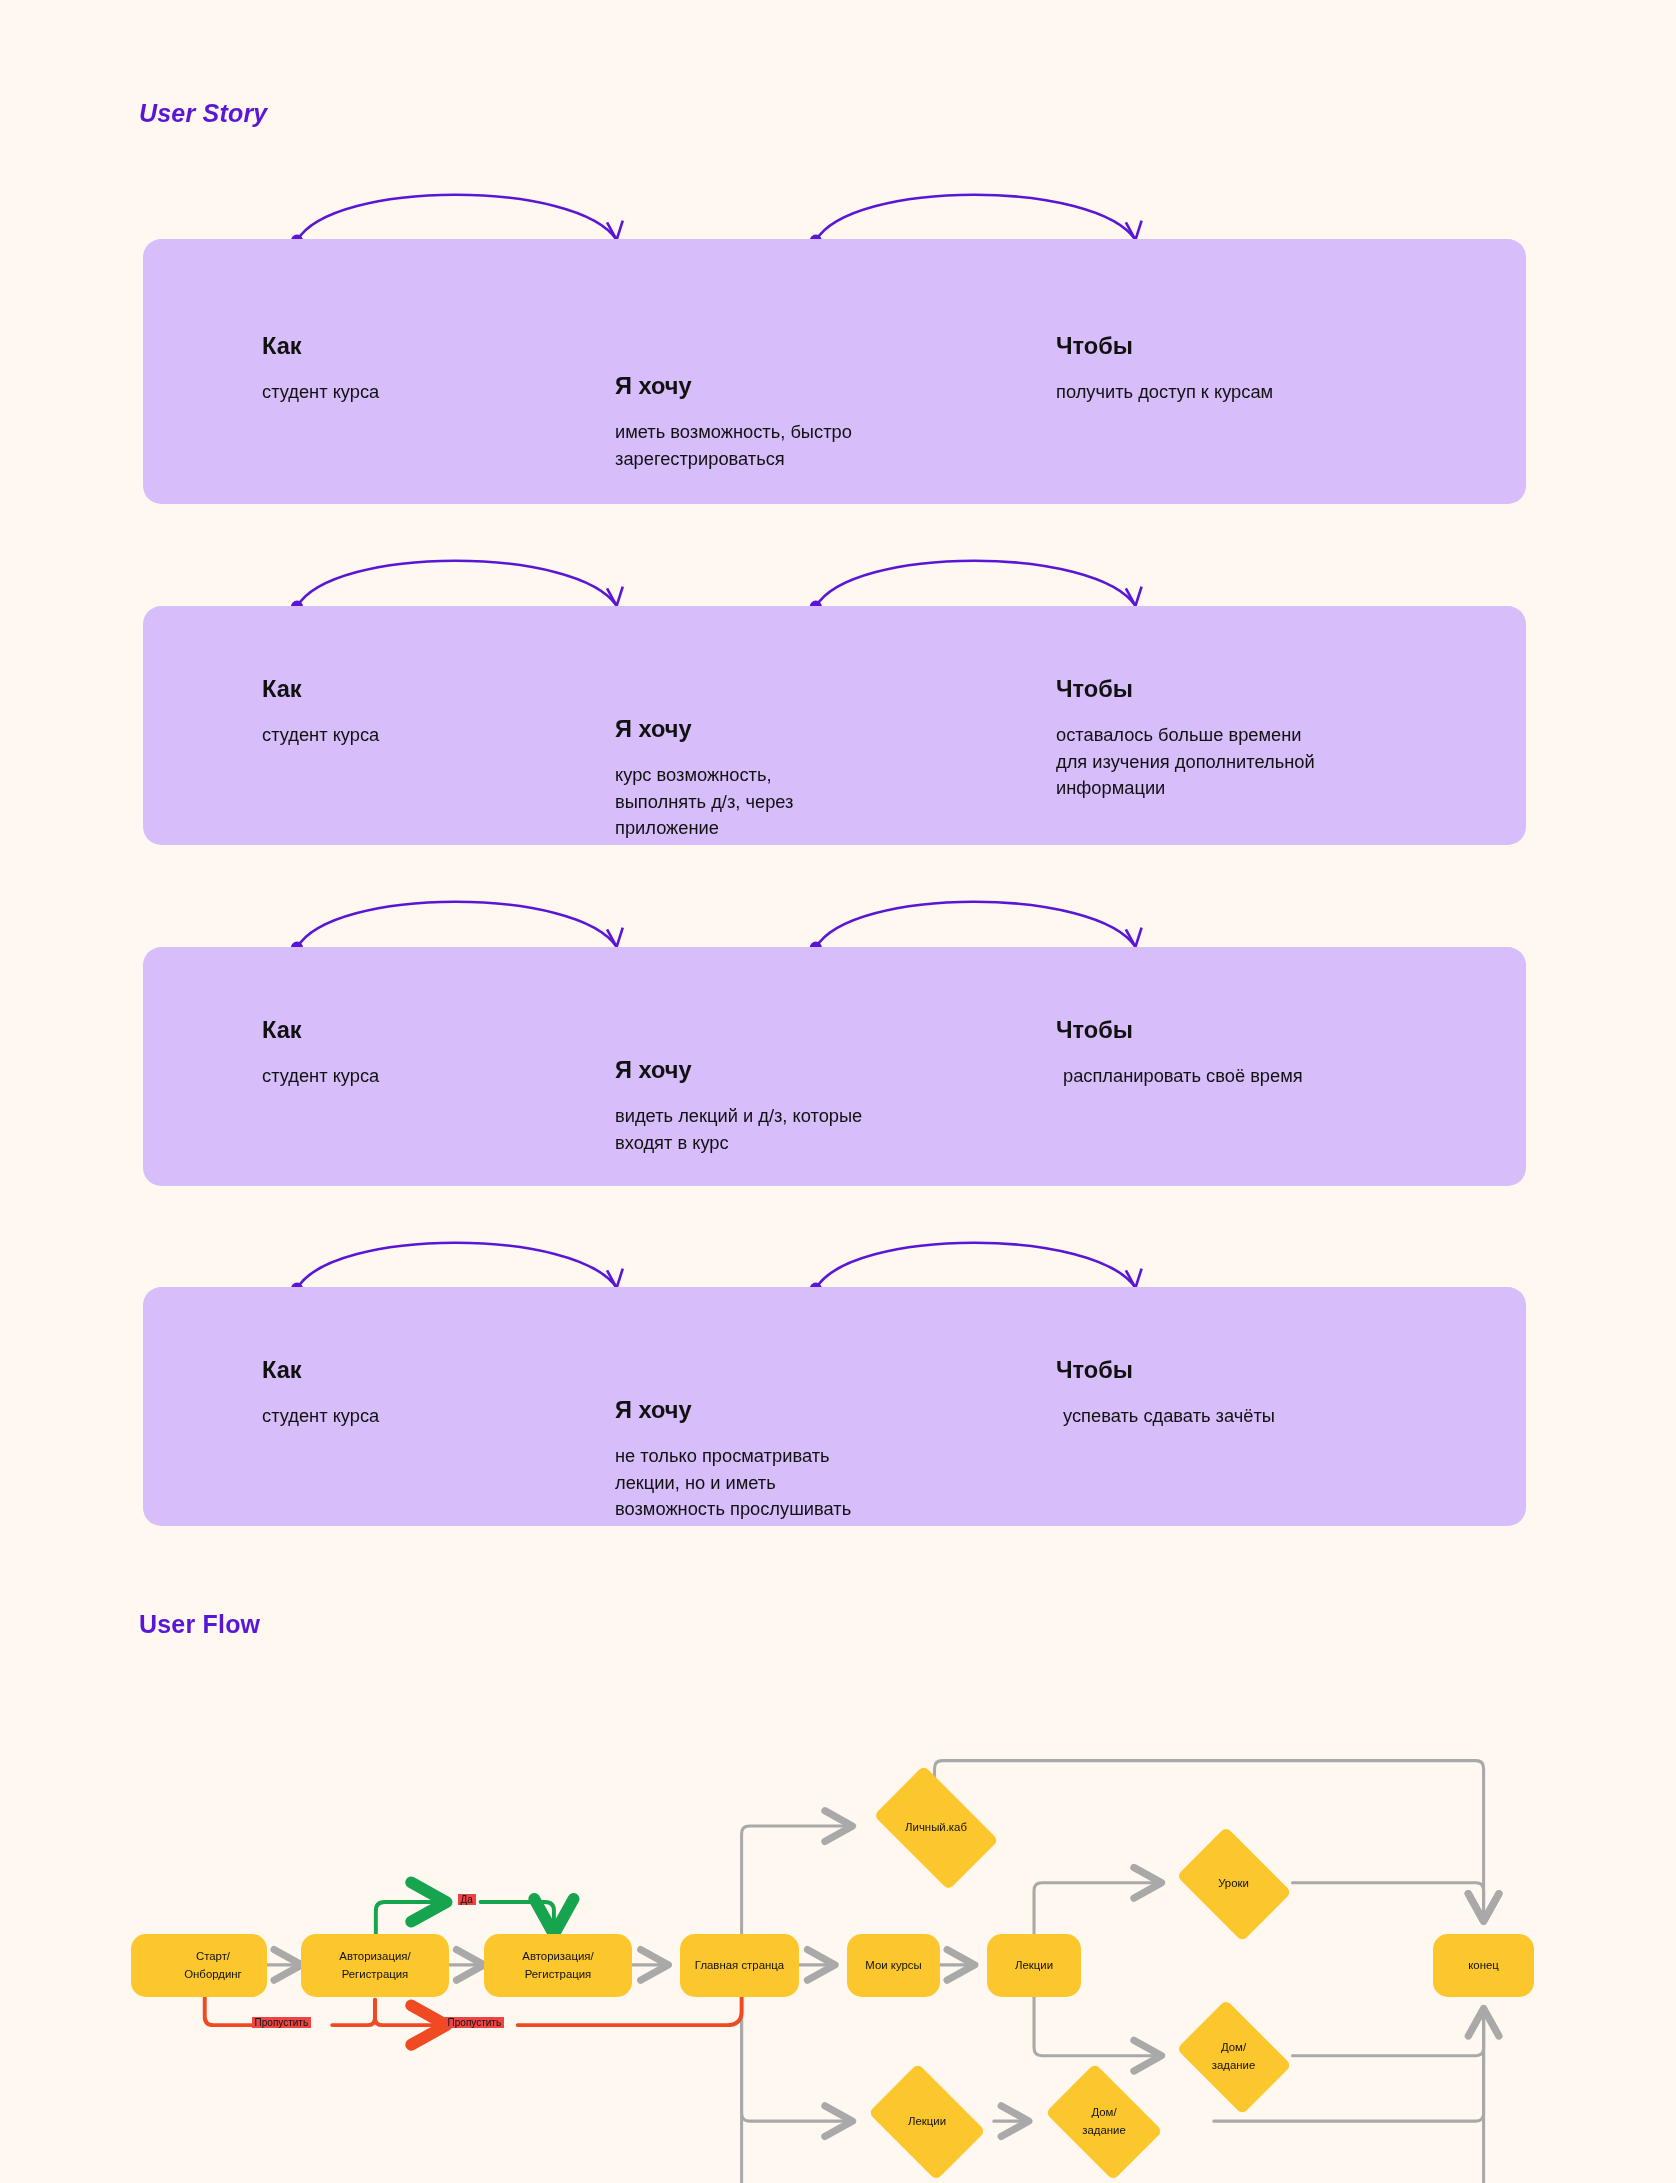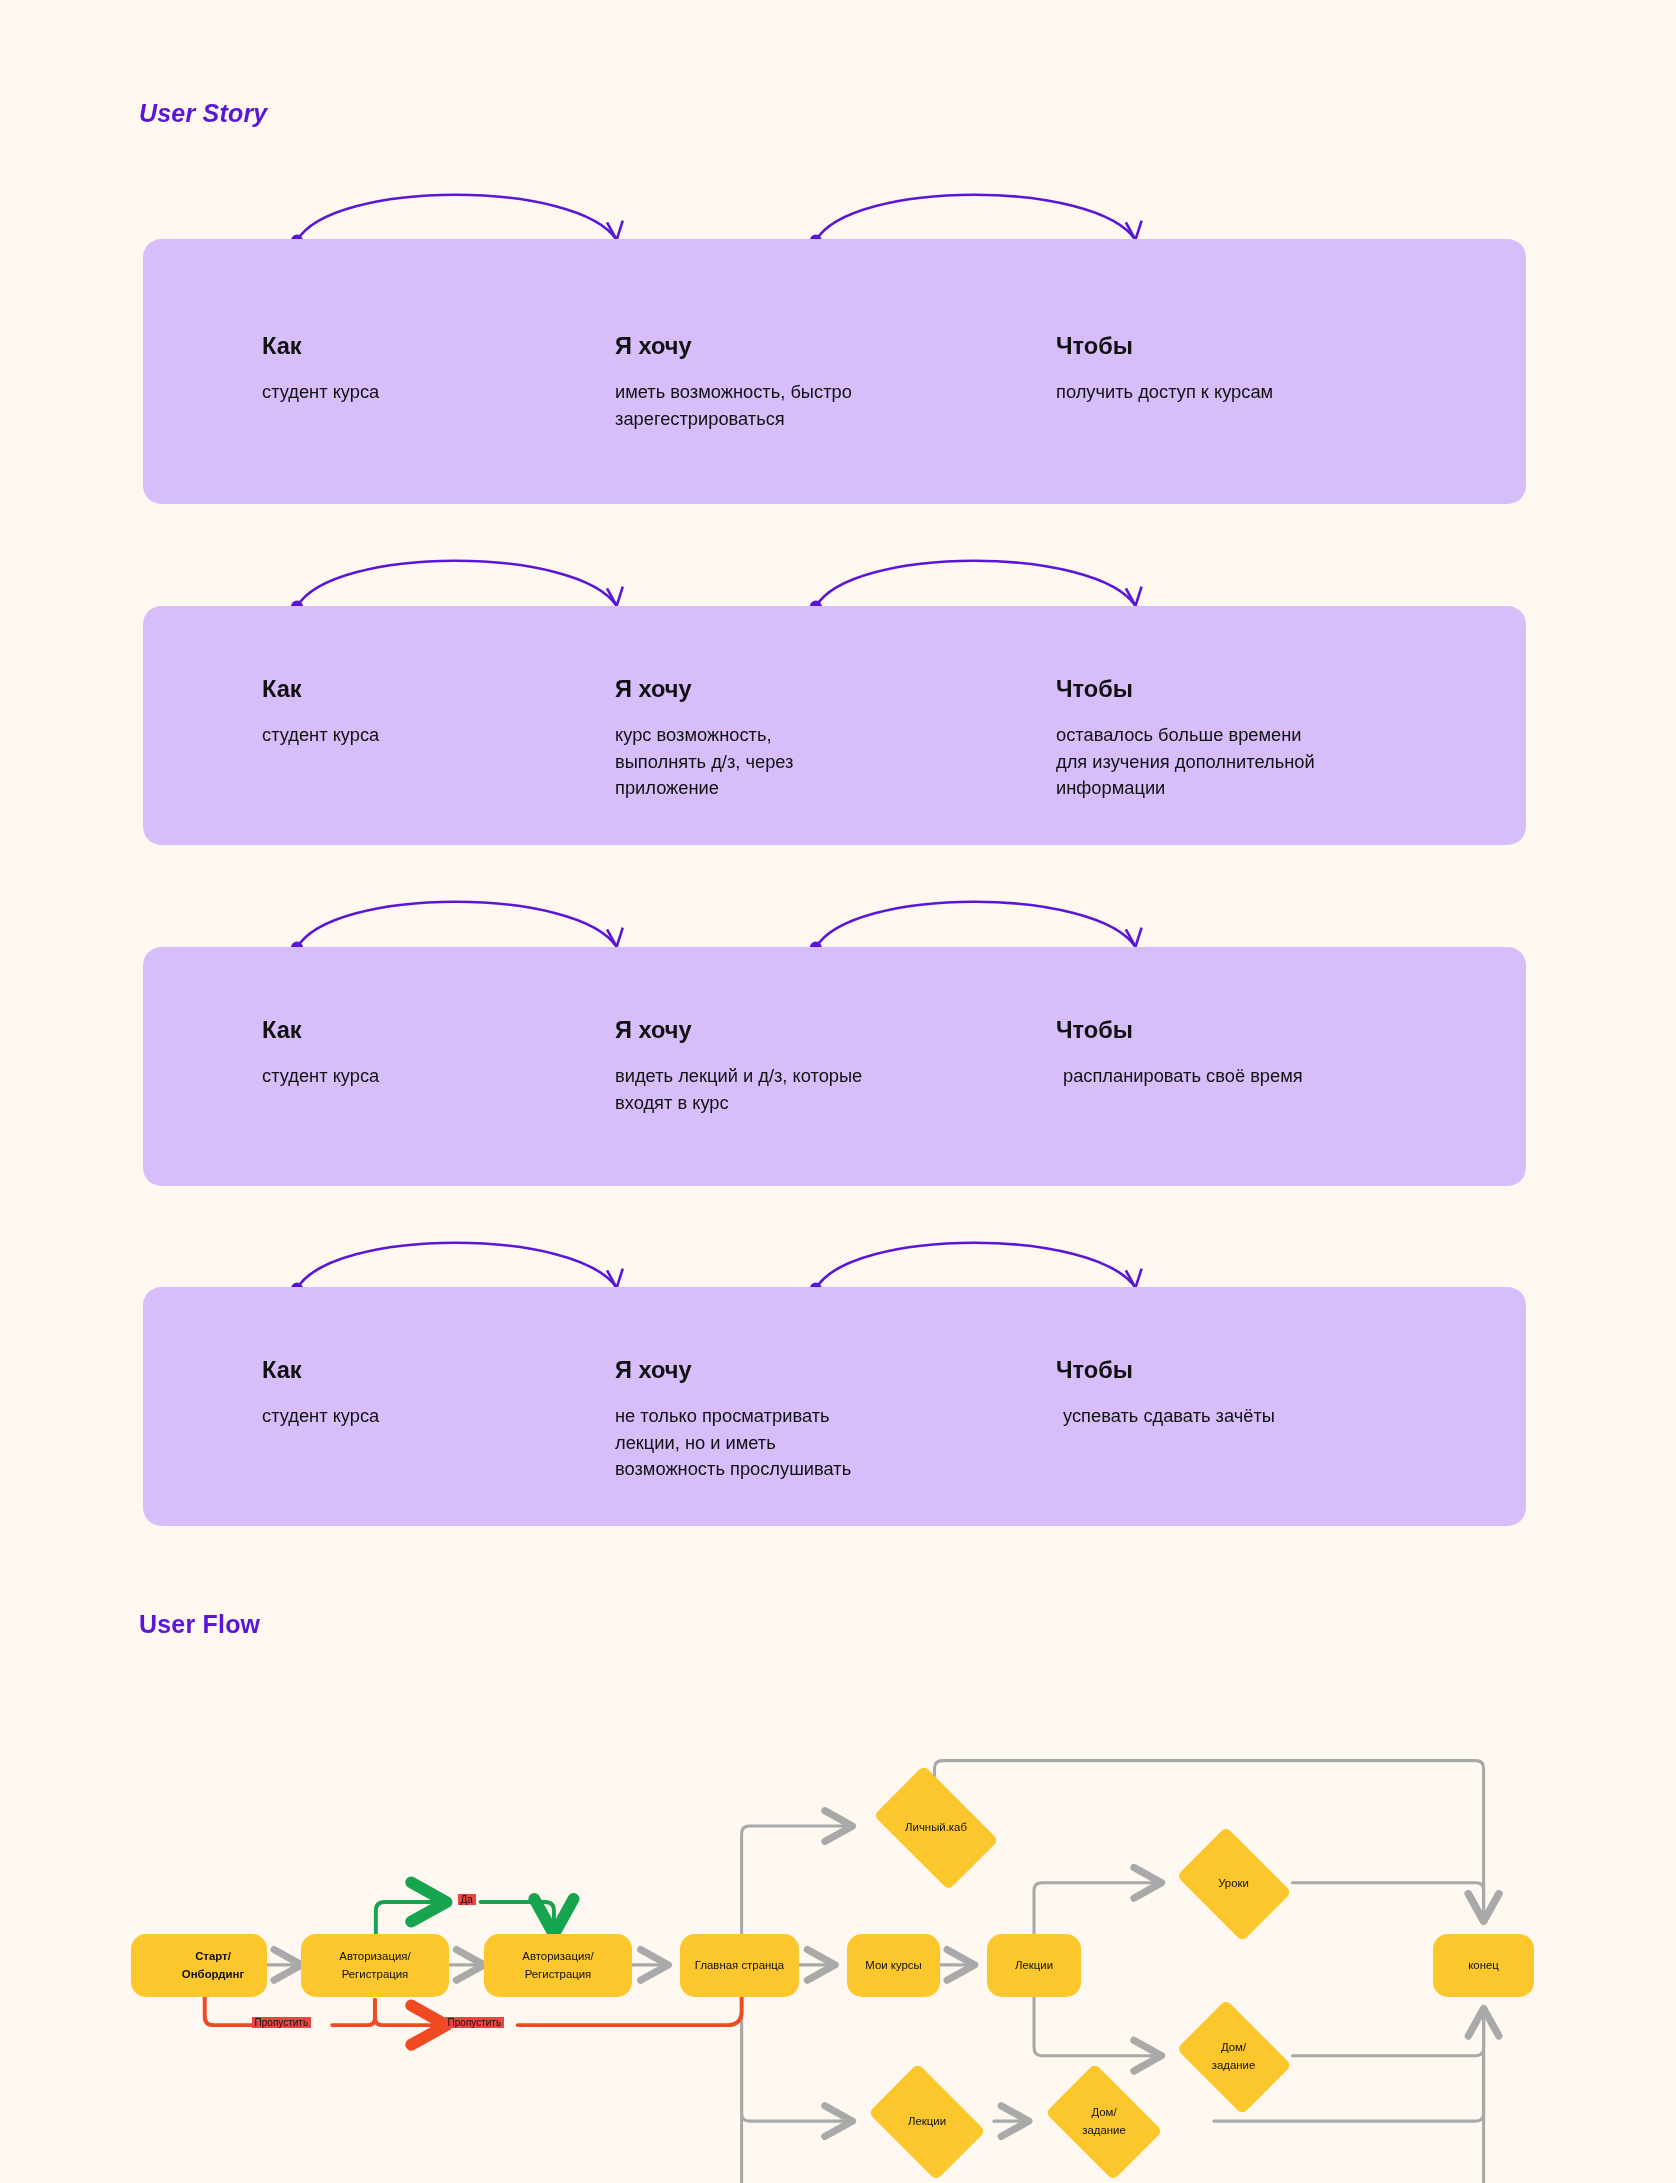--- a/index.html
+++ b/index.html
@@ -41,21 +41,21 @@
   .story-cols {
     position: relative;
     width: 100%;
     height: 100%;
   }
   .story-col {
     position: absolute;
     top: 0;
   }
   .story-col.c1 { left: 119px;  width: 332px;  }
-  .story-col.c2 { left: 472px; width: 428px;  }
+  .story-col.c2 { left: 472px; width: 428px; margin-top: 40px;  }
   .story-col.c3 { left: 913px; width: 437px; }
 
   .story-title {
     font-size: 23.6px;
     font-weight: bold;
     color: #111111;
     line-height: 1.15;
     margin: 0;
     white-space: nowrap;
   }
@@ -95,21 +95,21 @@
     font-size: 11.4px;
     line-height: 1.5;
     color: #111111;
     white-space: pre-line;
     z-index: 3;
   }
   .flow-node.rect {
     background: #FCC72D;
     border-radius: 15px;
   }
-  .flow-node.rect.start { font-weight: bold; padding-left: 28px; }
+  .flow-node.rect.start { font-weight: normal; padding-left: 28px; }
   .flow-node.diamond-wrap {
     background: transparent;
   }
   .flow-node .dia-shape {
     position: absolute;
     left: 50%;
     top: 50%;
     width: 70.7%;
     height: 70.7%;
     transform: translate(-50%,-50%) rotate(45deg);

